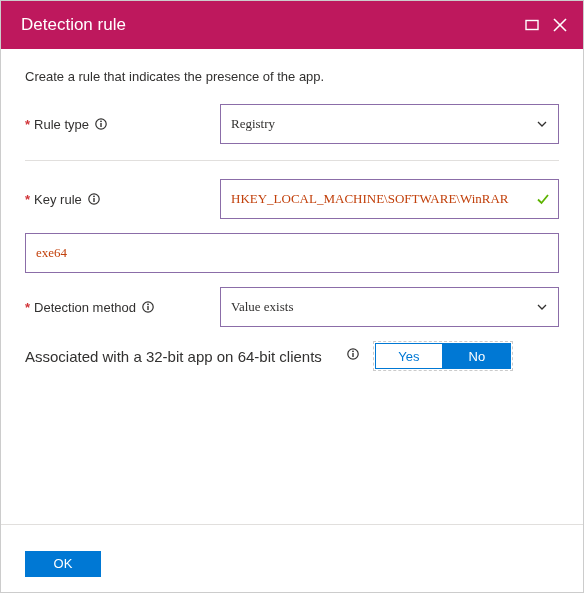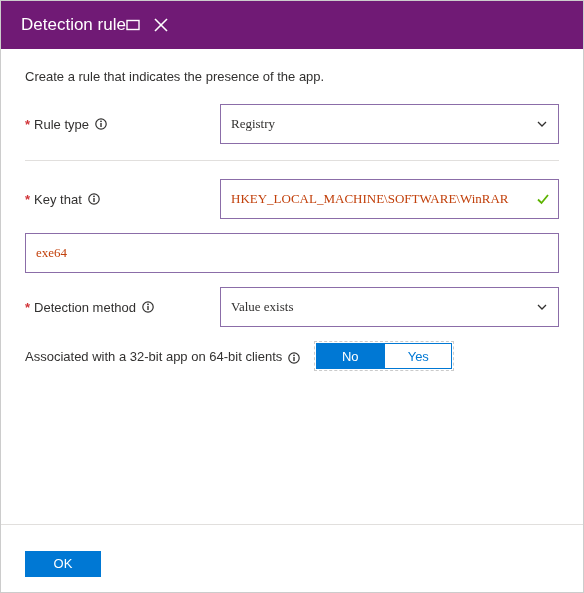--- a/index.html
+++ b/index.html
@@ -10,27 +10,27 @@
     body {
       font-family: "Segoe UI", Arial, sans-serif;
       font-size: 13px;
       color: #323130;
       background: #fff;
       width: 584px;
       height: 593px;
       border: 1px solid #ccc;
     }
     .header {
-      background: #701a75;
+      background: #be185d;
       color: #fff;
       height: 48px;
       display: flex;
       align-items: center;
       padding: 0 16px 0 20px;
-      justify-content: flex-start;
+      justify-content: space-between;
     }
     .header-title {
       font-size: 17px;
       font-weight: 400;
     }
     .header-icons {
       display: flex;
       gap: 14px;
       align-items: center;
     }
@@ -106,22 +106,23 @@
       margin: 16px 0 18px 0;
     }
     .toggle-row {
       display: flex;
       align-items: center;
       gap: 14px;
       margin-top: 4px;
     }
     .toggle-label {
       display: flex;
-      align-items: flex-end;
-      font-size: 13px;
+      align-items: flex-start;
+      font-size: 15px;
+      gap: 19px;
     }
     .toggle-group {
       display: flex;
       border: 1px dashed rgba(0,0,0,0.2);
       padding: 1px;
     }
     .toggle-btn {
       width: 68px;
       height: 26px;
       font-size: 13px;
@@ -203,21 +204,21 @@
         </span>
       </div>
     </div>
   </div>
 
   <hr class="divider">
 
   <div class="row">
     <div class="label-col">
       <span class="req">*</span>
-      <span>Key that</span>
+      <span>Key rule</span>
       <span class="info-icon">
         <svg width="12" height="12" viewBox="0 0 12 12">
             <circle cx="6" cy="6" r="5.2" fill="none" stroke="#323130" stroke-width="1.2"></circle>
             <rect x="5.3" y="5" width="1.4" height="4" fill="#323130"></rect>
             <circle cx="6" cy="3.3" r="0.9" fill="#323130"></circle>
           </svg>
       </span>
     </div>
     <div class="control-col">
       <div class="input-box">
@@ -268,21 +269,21 @@
       <span>Associated with a 32-bit app on 64-bit clients</span>
       <span class="info-icon">
         <svg width="12" height="12" viewBox="0 0 12 12">
             <circle cx="6" cy="6" r="5.2" fill="none" stroke="#323130" stroke-width="1.2"></circle>
             <rect x="5.3" y="5" width="1.4" height="4" fill="#323130"></rect>
             <circle cx="6" cy="3.3" r="0.9" fill="#323130"></circle>
           </svg>
       </span>
     </div>
     <div class="toggle-group">
+      <div class="toggle-btn">Yes</div>
       <div class="toggle-btn active">No</div>
-      <div class="toggle-btn">Yes</div>
     </div>
   </div>
 </div>
 
 <div class="footer">
   <button class="ok-btn">OK</button>
 </div>
 
 </body></html>

